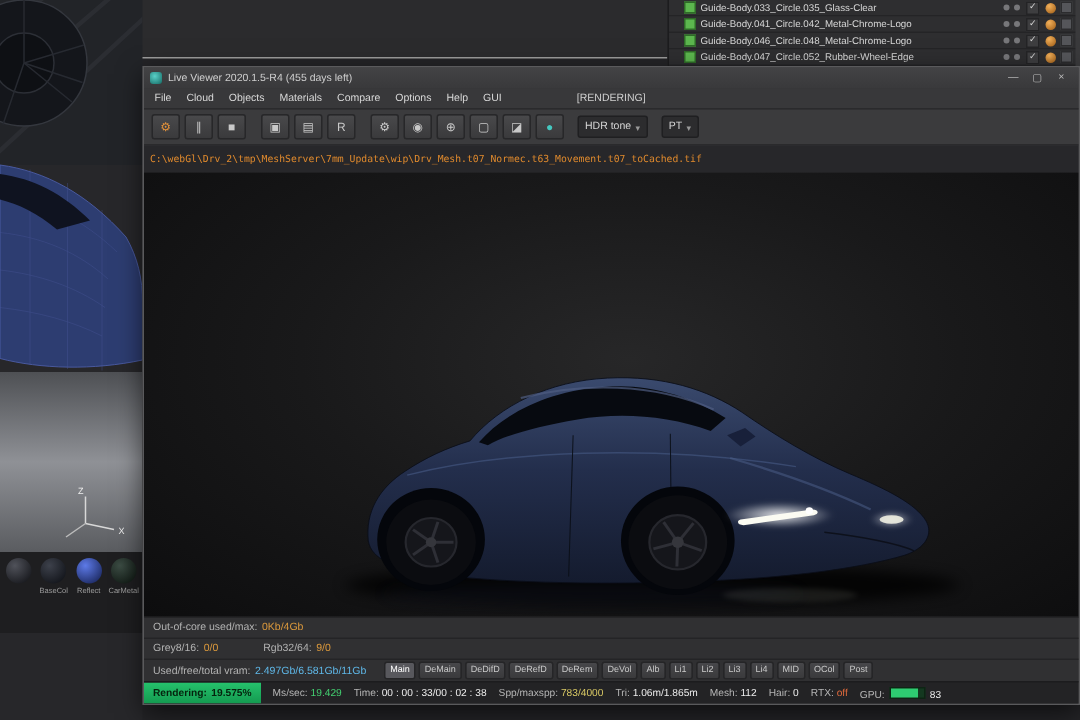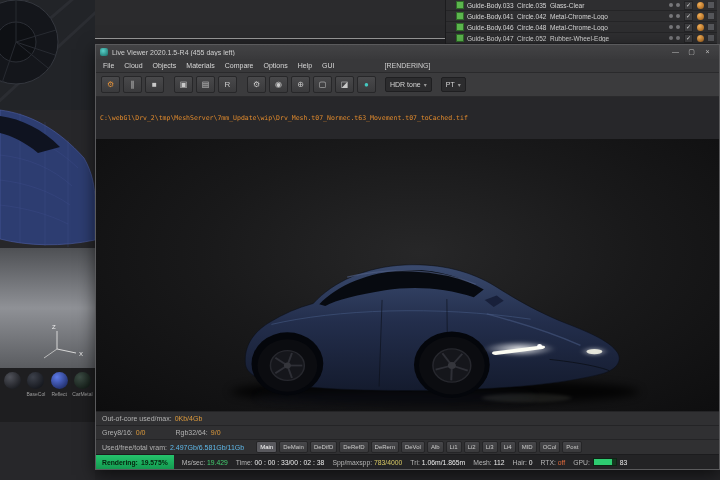--- a/index.html
+++ b/index.html
@@ -58,21 +58,21 @@
   .tb-btn{width:17px;height:15px;border:1px solid #272729;border-radius:2px;flex:none;
           background:linear-gradient(#49494b,#3a3a3c);color:#c9c9c9;font-size:8px;line-height:1;
           display:flex;align-items:center;justify-content:center;}
   .tb-orange{color:#e2913a;}
   .tb-teal{color:#45c8c0;}
   .tb-sep{width:4px;flex:none;}
   .tb-dd{height:13px;background:#2c2c2e;border:1px solid #1f1f21;border-radius:2px;display:flex;
          align-items:center;gap:3px;padding:0 4px;margin-left:6px;flex:none;}
   .tb-dd-label{font-size:7px;color:#d5d5d5;}
   .tb-dd-caret{font-size:6px;color:#999;}
-  .lv-log{height:10px;flex:none;background:#27272a;display:flex;align-items:center;padding:16px 4px;overflow:hidden;}
+  .lv-log{height:10px;flex:none;background:#27272a;display:flex;align-items:center;padding:4px 4px;overflow:hidden;}
   .lv-log-text{font-size:6.5px;font-family:"DejaVu Sans Mono",monospace;color:#e08a2d;white-space:nowrap;}
 
   .lv-view{flex:1;position:relative;overflow:hidden;
            background:radial-gradient(ellipse at 52% 42%, #272728 0%, #19191a 48%, #0d0d0e 100%);}
   .lv-view svg{position:absolute;left:0;top:0;width:100%;height:100%;}
 
   
   .st-row{flex:none;background:#303032;border-top:1px solid #242426;display:flex;align-items:center;
           padding:0 6px;font-size:7px;color:#b2b2b2;}
   .h13{height:13px;} .h14{height:14px;}

